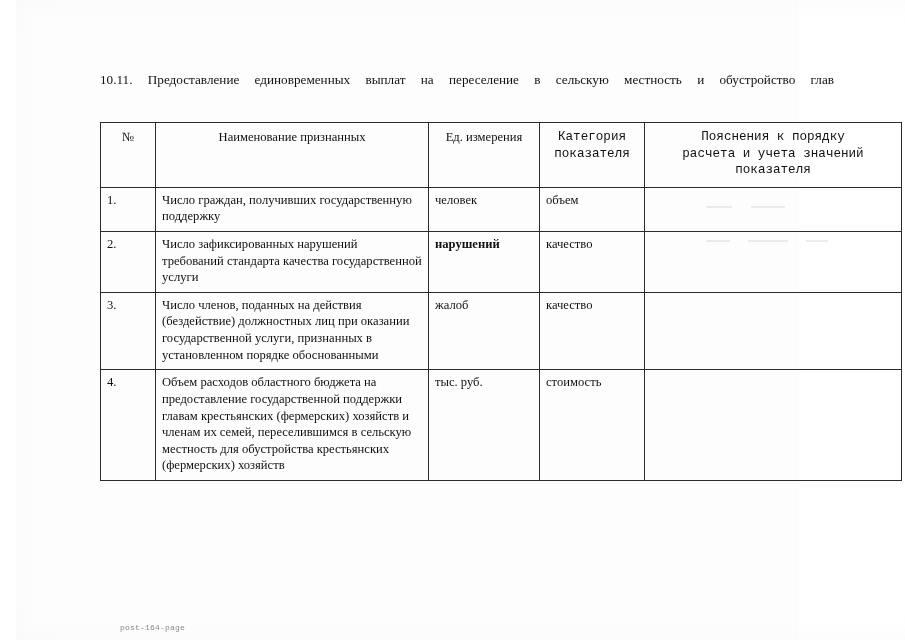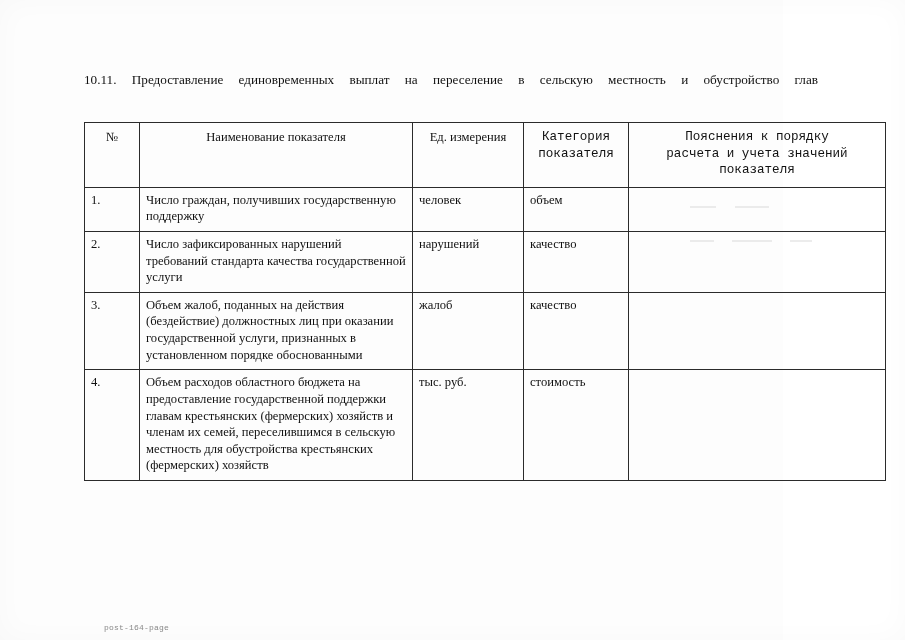--- a/index.html
+++ b/index.html
@@ -10,21 +10,21 @@
     width: 905px;
     height: 640px;
     background: #ffffff;
     font-family: "Liberation Serif", serif;
     color: #1a1a1a;
     overflow: hidden;
     position: relative;
   }
   .page {
     position: absolute;
-    left: 0;
+    left: 16px;
     top: 0;
     width: 783px;
     height: 640px;
     background: #fdfdfd;
   }
   .doc-intro {
     position: absolute;
     left: 84px;
     top: 70px;
     width: 734px;
@@ -72,21 +72,21 @@
 
   td.c-num { text-align: left; padding-left: 6px; }
   td.c-name { text-align: left; margin-top: 12px; }
   td.c-unit { text-align: left; }
   td.c-cat { text-align: left; }
   td.c-note { text-align: left; }
 
   .hdr-unit-strong { font-weight: bold; margin-left: 44px; }
   .hdr-2line { display: block; font-family: Liberation Mono, monospace; }
 
-  .cell-strong { font-weight: normal; }
+  .cell-strong { font-weight: bold; }
 
   
   .ghost {
     position: absolute;
     background: #d9d9d9;
     opacity: .5;
   }
   .ghost.g1 { left: 690px; top: 206px; width: 26px; height: 1.5px; }
   .ghost.g2 { left: 735px; top: 206px; width: 34px; height: 1.5px; }
   .ghost.g3 { left: 690px; top: 240px; width: 24px; height: 1.5px; }
@@ -119,21 +119,21 @@
 <div class="page">
 
   <div class="doc-intro">
     <span class="line1">10.11. Предоставление единовременных выплат на переселение в сельскую местность и обустройство глав</span>
   </div>
 
   <table class="indicators">
     <thead>
       <tr>
         <th class="col-num">№</th>
-        <th class="col-name">Наименование показателя</th>
+        <th class="col-name">Наименование признанных</th>
         <th class="col-unit hdr-unit-strong">Ед. измерения</th>
         <th class="col-cat">
           <span class="hdr-2line">Категория</span>
           <span class="hdr-2line">показателя</span>
         </th>
         <th class="col-note">
           <span class="hdr-2line">Пояснения к порядку</span>
           <span class="hdr-2line">расчета и учета значений</span>
           <span class="hdr-2line">показателя</span>
         </th>
@@ -149,21 +149,21 @@
       </tr>
       <tr>
         <td class="c-num">2.</td>
         <td class="c-name">Число зафиксированных нарушений требований стандарта качества государственной услуги</td>
         <td class="c-unit cell-strong">нарушений</td>
         <td class="c-cat">качество</td>
         <td class="c-note"></td>
       </tr>
       <tr>
         <td class="c-num">3.</td>
-        <td class="c-name">Объем жалоб, поданных на действия (бездействие) должностных лиц при оказании государственной услуги, признанных в установленном порядке обоснованными</td>
+        <td class="c-name">Число членов, поданных на действия (бездействие) должностных лиц при оказании государственной услуги, признанных в установленном порядке обоснованными</td>
         <td class="c-unit">жалоб</td>
         <td class="c-cat">качество</td>
         <td class="c-note"></td>
       </tr>
       <tr>
         <td class="c-num">4.</td>
         <td class="c-name">Объем расходов областного бюджета на предоставление государственной поддержки главам крестьянских (фермерских) хозяйств и членам их семей, переселившимся в сельскую местность для обустройства крестьянских (фермерских) хозяйств</td>
         <td class="c-unit">тыс. руб.</td>
         <td class="c-cat">стоимость</td>
         <td class="c-note"></td>

